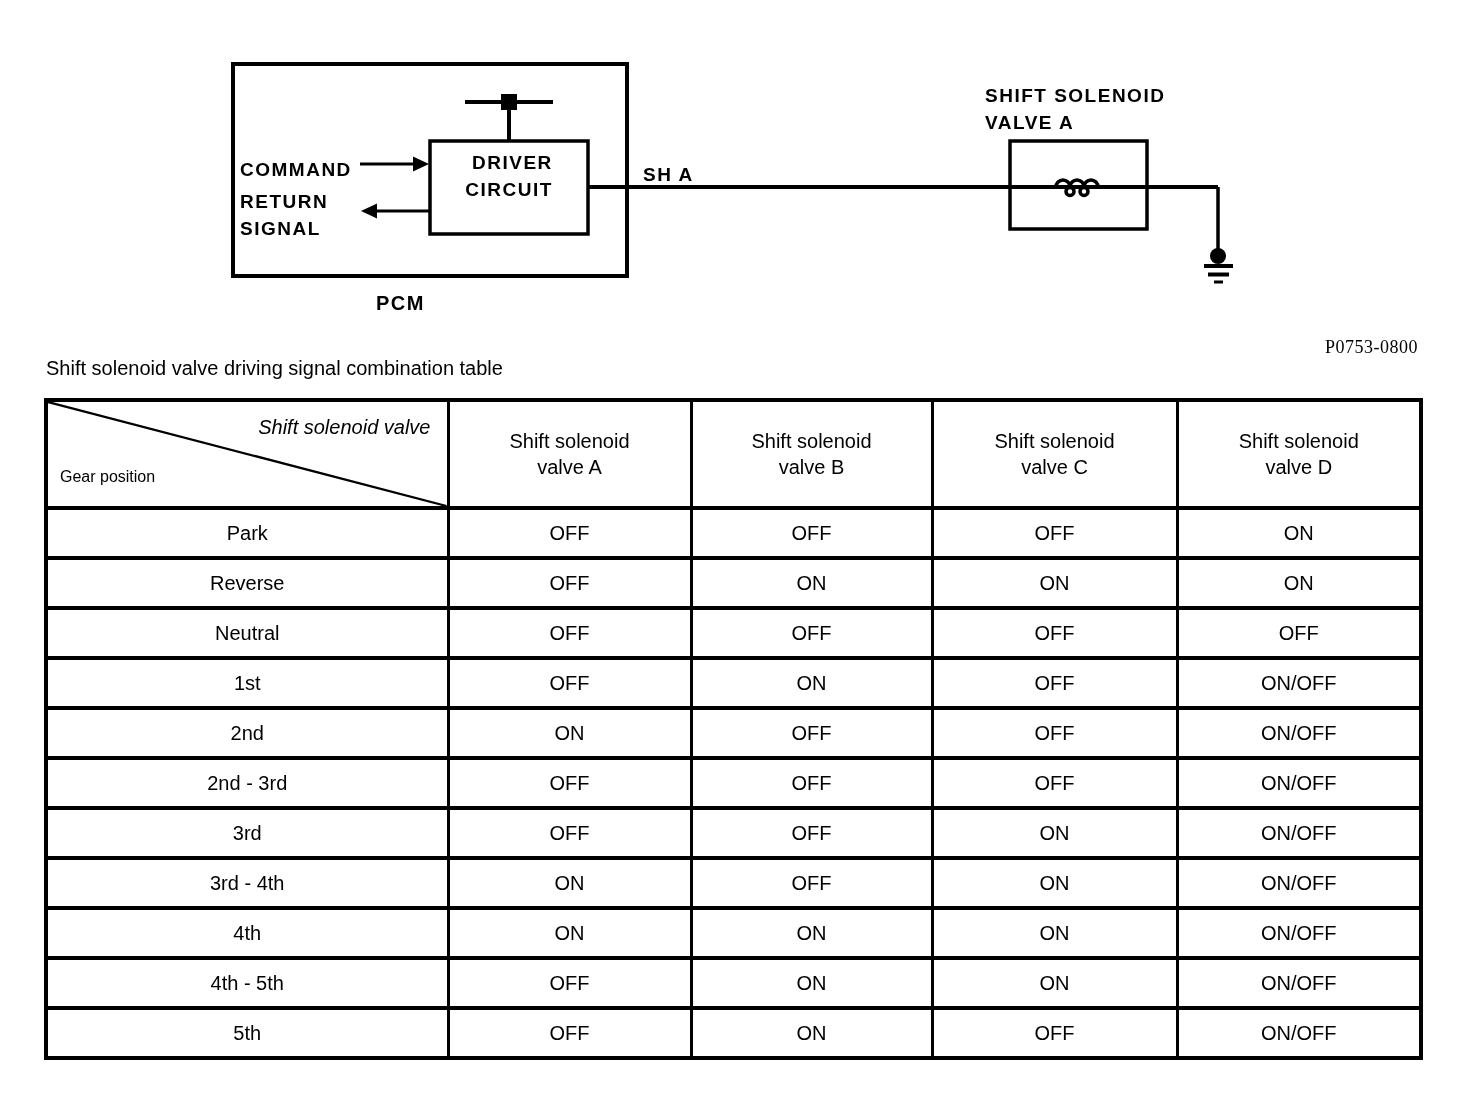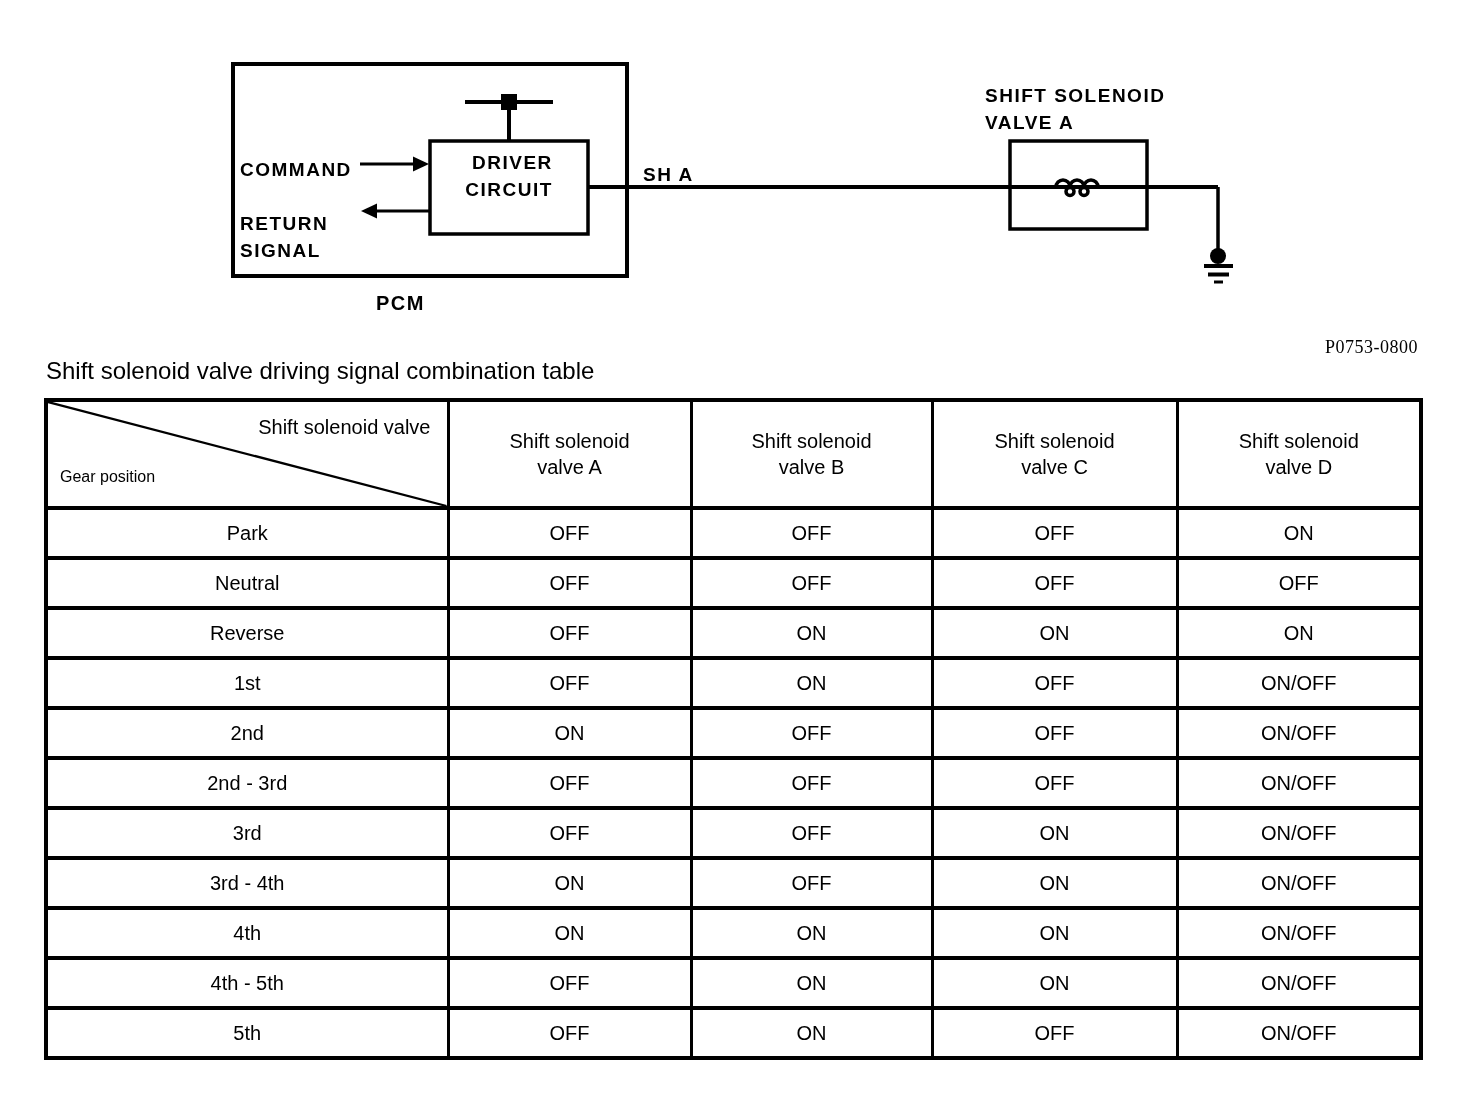--- a/index.html
+++ b/index.html
@@ -22,26 +22,26 @@
     color: #000;
   }
   .circuit-svg { position: absolute; left: 0; top: 0; }
   .driver-label-box {
     left: 430px; top: 141px; width: 158px; height: 70px;
     display: flex; align-items: center; justify-content: center;
     text-align: right;
   }
   .pcm-label { left: 376px; top: 290px; width: 100px; text-align: left; font-size: 20px; }
   .command-label { left: 240px; top: 156px; }
-  .return-label { left: 240px; top: 188px; margin-top: 22px; }
+  .return-label { left: 240px; top: 188px; }
   .sha-label { left: 643px; top: 161px; }
   .solenoid-label { left: 985px; top: 82px; }
   .figure-ref { left: 1270px; top: 337px; width: 148px; text-align: right;
                 font-size: 18px; letter-spacing: 0.5px; font-family: Liberation Serif, serif; }
-  .caption { left: 46px; top: 357px; font-size: 24px; }
+  .caption { left: 46px; top: 357px; font-size: 20px; }
 
   table.sigtable {
     position: absolute; left: 44px; top: 398px;
     width: 1375px;
     border-collapse: collapse;
     table-layout: fixed;
     border: 4px solid #000;
     font-size: 20px;
     color: #000;
   }
@@ -53,21 +53,21 @@
     vertical-align: middle;
     font-weight: normal;
     padding: 0;
     white-space: pre-line;
     line-height: 26px;
   }
   tr.hrow { height: 96px; }
   tr.drow { height: 50px; }
   td.corner { position: relative; }
   td.corner svg { position: absolute; left: 0; top: 0; width: 100%; height: 100%; display: block; }
-  .corner-tr { position: absolute; top: 12px; right: 16px; font-size: 20px; }
+  .corner-tr { position: absolute; top: 12px; right: 16px; font-size: 20px; font-style: italic; }
   .corner-bl { position: absolute; bottom: 16px; left: 12px; font-size: 16px; }
 </style>
 </head>
 <body>
 
 <div class="page">
 
   <svg class="circuit-svg" width="1472" height="360" viewBox="0 0 1472 360">
 
     <line x1="588" y1="187" x2="1218" y2="187" stroke="#000" stroke-width="4"></line>
@@ -150,32 +150,32 @@
 valve D</th>
       </tr>
       <tr class="drow">
         <td>Park</td>
         <td>OFF</td>
         <td>OFF</td>
         <td>OFF</td>
         <td>ON</td>
       </tr>
       <tr class="drow">
+        <td>Reverse</td>
+        <td>OFF</td>
+        <td>ON</td>
+        <td>ON</td>
+        <td>ON</td>
+      </tr>
+      <tr class="drow">
         <td>Neutral</td>
         <td>OFF</td>
         <td>OFF</td>
         <td>OFF</td>
         <td>OFF</td>
-      </tr>
-      <tr class="drow">
-        <td>Reverse</td>
-        <td>OFF</td>
-        <td>ON</td>
-        <td>ON</td>
-        <td>ON</td>
       </tr>
       <tr class="drow">
         <td>1st</td>
         <td>OFF</td>
         <td>ON</td>
         <td>OFF</td>
         <td>ON/OFF</td>
       </tr>
       <tr class="drow">
         <td>2nd</td>

